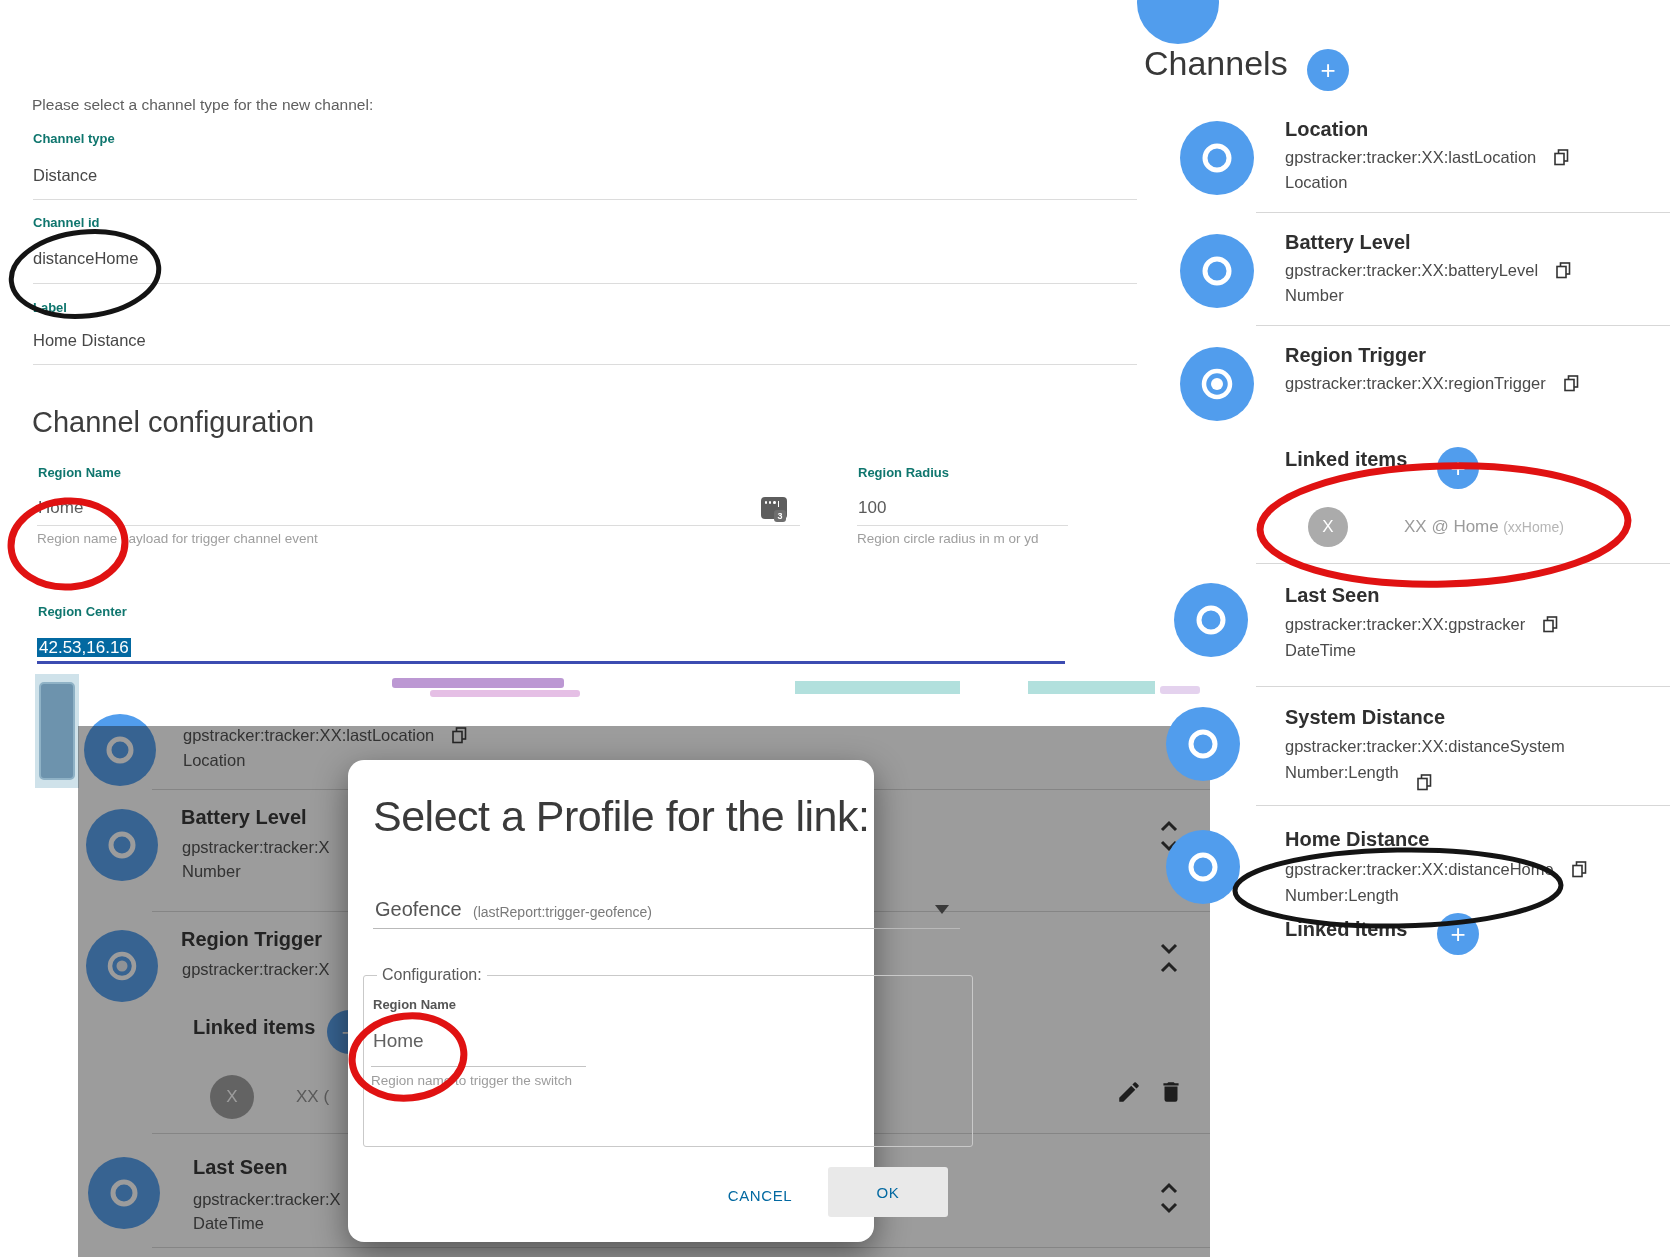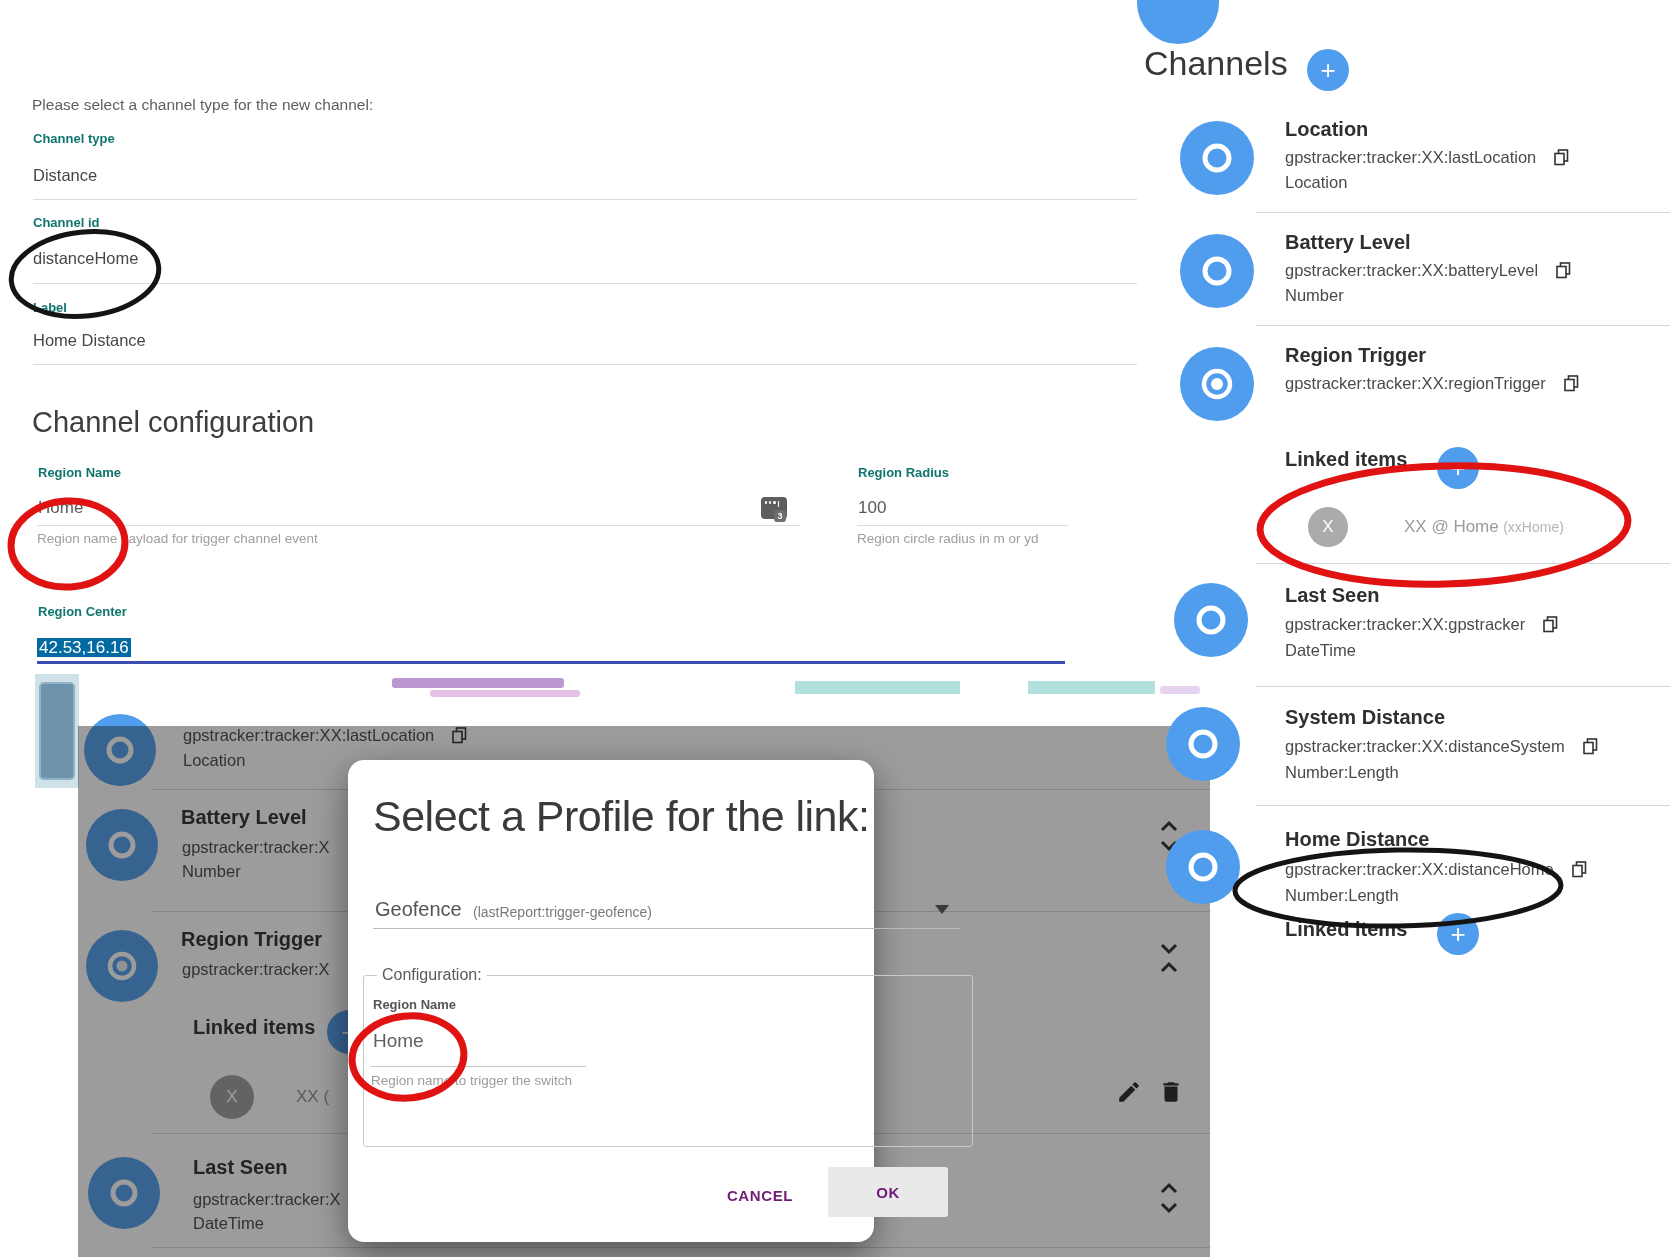--- a/index.html
+++ b/index.html
@@ -25,21 +25,21 @@
   .linked-label{font-size:17px;color:#9b9b9b;}
   .linked-sub{font-size:14px;color:#b5b5b5;}
   svg{display:block;}
   .z-dim{z-index:5;} .z-ovl{z-index:10;} .z-modal{z-index:20;} .z-side{z-index:30;} .z-anno{z-index:40;}
   #dim-overlay{position:absolute;left:78px;top:726px;width:1132px;height:531px;background:rgba(20,20,20,0.42);}
   #modal{position:absolute;left:348px;top:760px;width:526px;height:482px;background:#fff;border-radius:16px;
          box-shadow:0 12px 34px rgba(0,0,0,0.45);}
   .fieldset{position:absolute;border:1px solid #c9c9c9;border-radius:3px;}
   .legend{position:absolute;background:#fff;padding:0 5px;font-size:16px;color:#5b5b5b;}
   .btn-text{position:absolute;display:flex;align-items:center;justify-content:center;
-            font-size:15px;font-weight:700;letter-spacing:0.6px;color:#701a75;cursor:pointer;}
+            font-size:15px;font-weight:400;letter-spacing:0.6px;color:#0369a1;cursor:pointer;}
   .btn-ok{background:#e9e9e9;border-radius:3px;}
   .caret{width:0;height:0;border-left:7px solid transparent;border-right:7px solid transparent;border-top:9px solid #3a3a3a;}
   .ellipse-anno{position:absolute;pointer-events:none;}
 </style>
 </head>
 <body>
 
 <div id="stage">
 
   <div class="t" style="left:32px;top:96px;font-size:15.5px;color:#5f5f5f;">Please select a channel type for the new channel:</div>
@@ -268,21 +268,21 @@
     </div>
     <div class="t type" style="left:1285px;top:641px;">DateTime</div>
     <div class="divider" style="left:1256px;top:686px;width:414px;"></div>
 
     <div class="circle" style="left:1166px;top:707px;width:74px;height:74px;">
       <svg width="36" height="36" viewBox="0 0 36 36">
           <circle cx="18" cy="18" r="12" fill="none" stroke="#fff" stroke-width="5"></circle>
         </svg>
     </div>
     <div class="t row-title" style="left:1285px;top:706px;">System Distance</div>
-    <div class="uid-line" style="left:1285px;top:737px;">
+    <div class="uid-line" style="left:1285px;top:737px;flex-direction:column;">
       <span class="uid">gpstracker:tracker:XX:distanceSystem</span>
       <svg width="15" height="17" viewBox="0 0 15 17">
           <rect x="4.5" y="1" width="9" height="11" fill="none" stroke="#333" stroke-width="1.6"></rect>
           <rect x="1" y="4.5" width="9" height="11" fill="#fff" stroke="#333" stroke-width="1.6"></rect>
         </svg>
     </div>
     <div class="t type" style="left:1285px;top:763px;">Number:Length</div>
     <div class="divider" style="left:1256px;top:805px;width:414px;"></div>
 
     <div class="circle" style="left:1166px;top:830px;width:74px;height:74px;">

